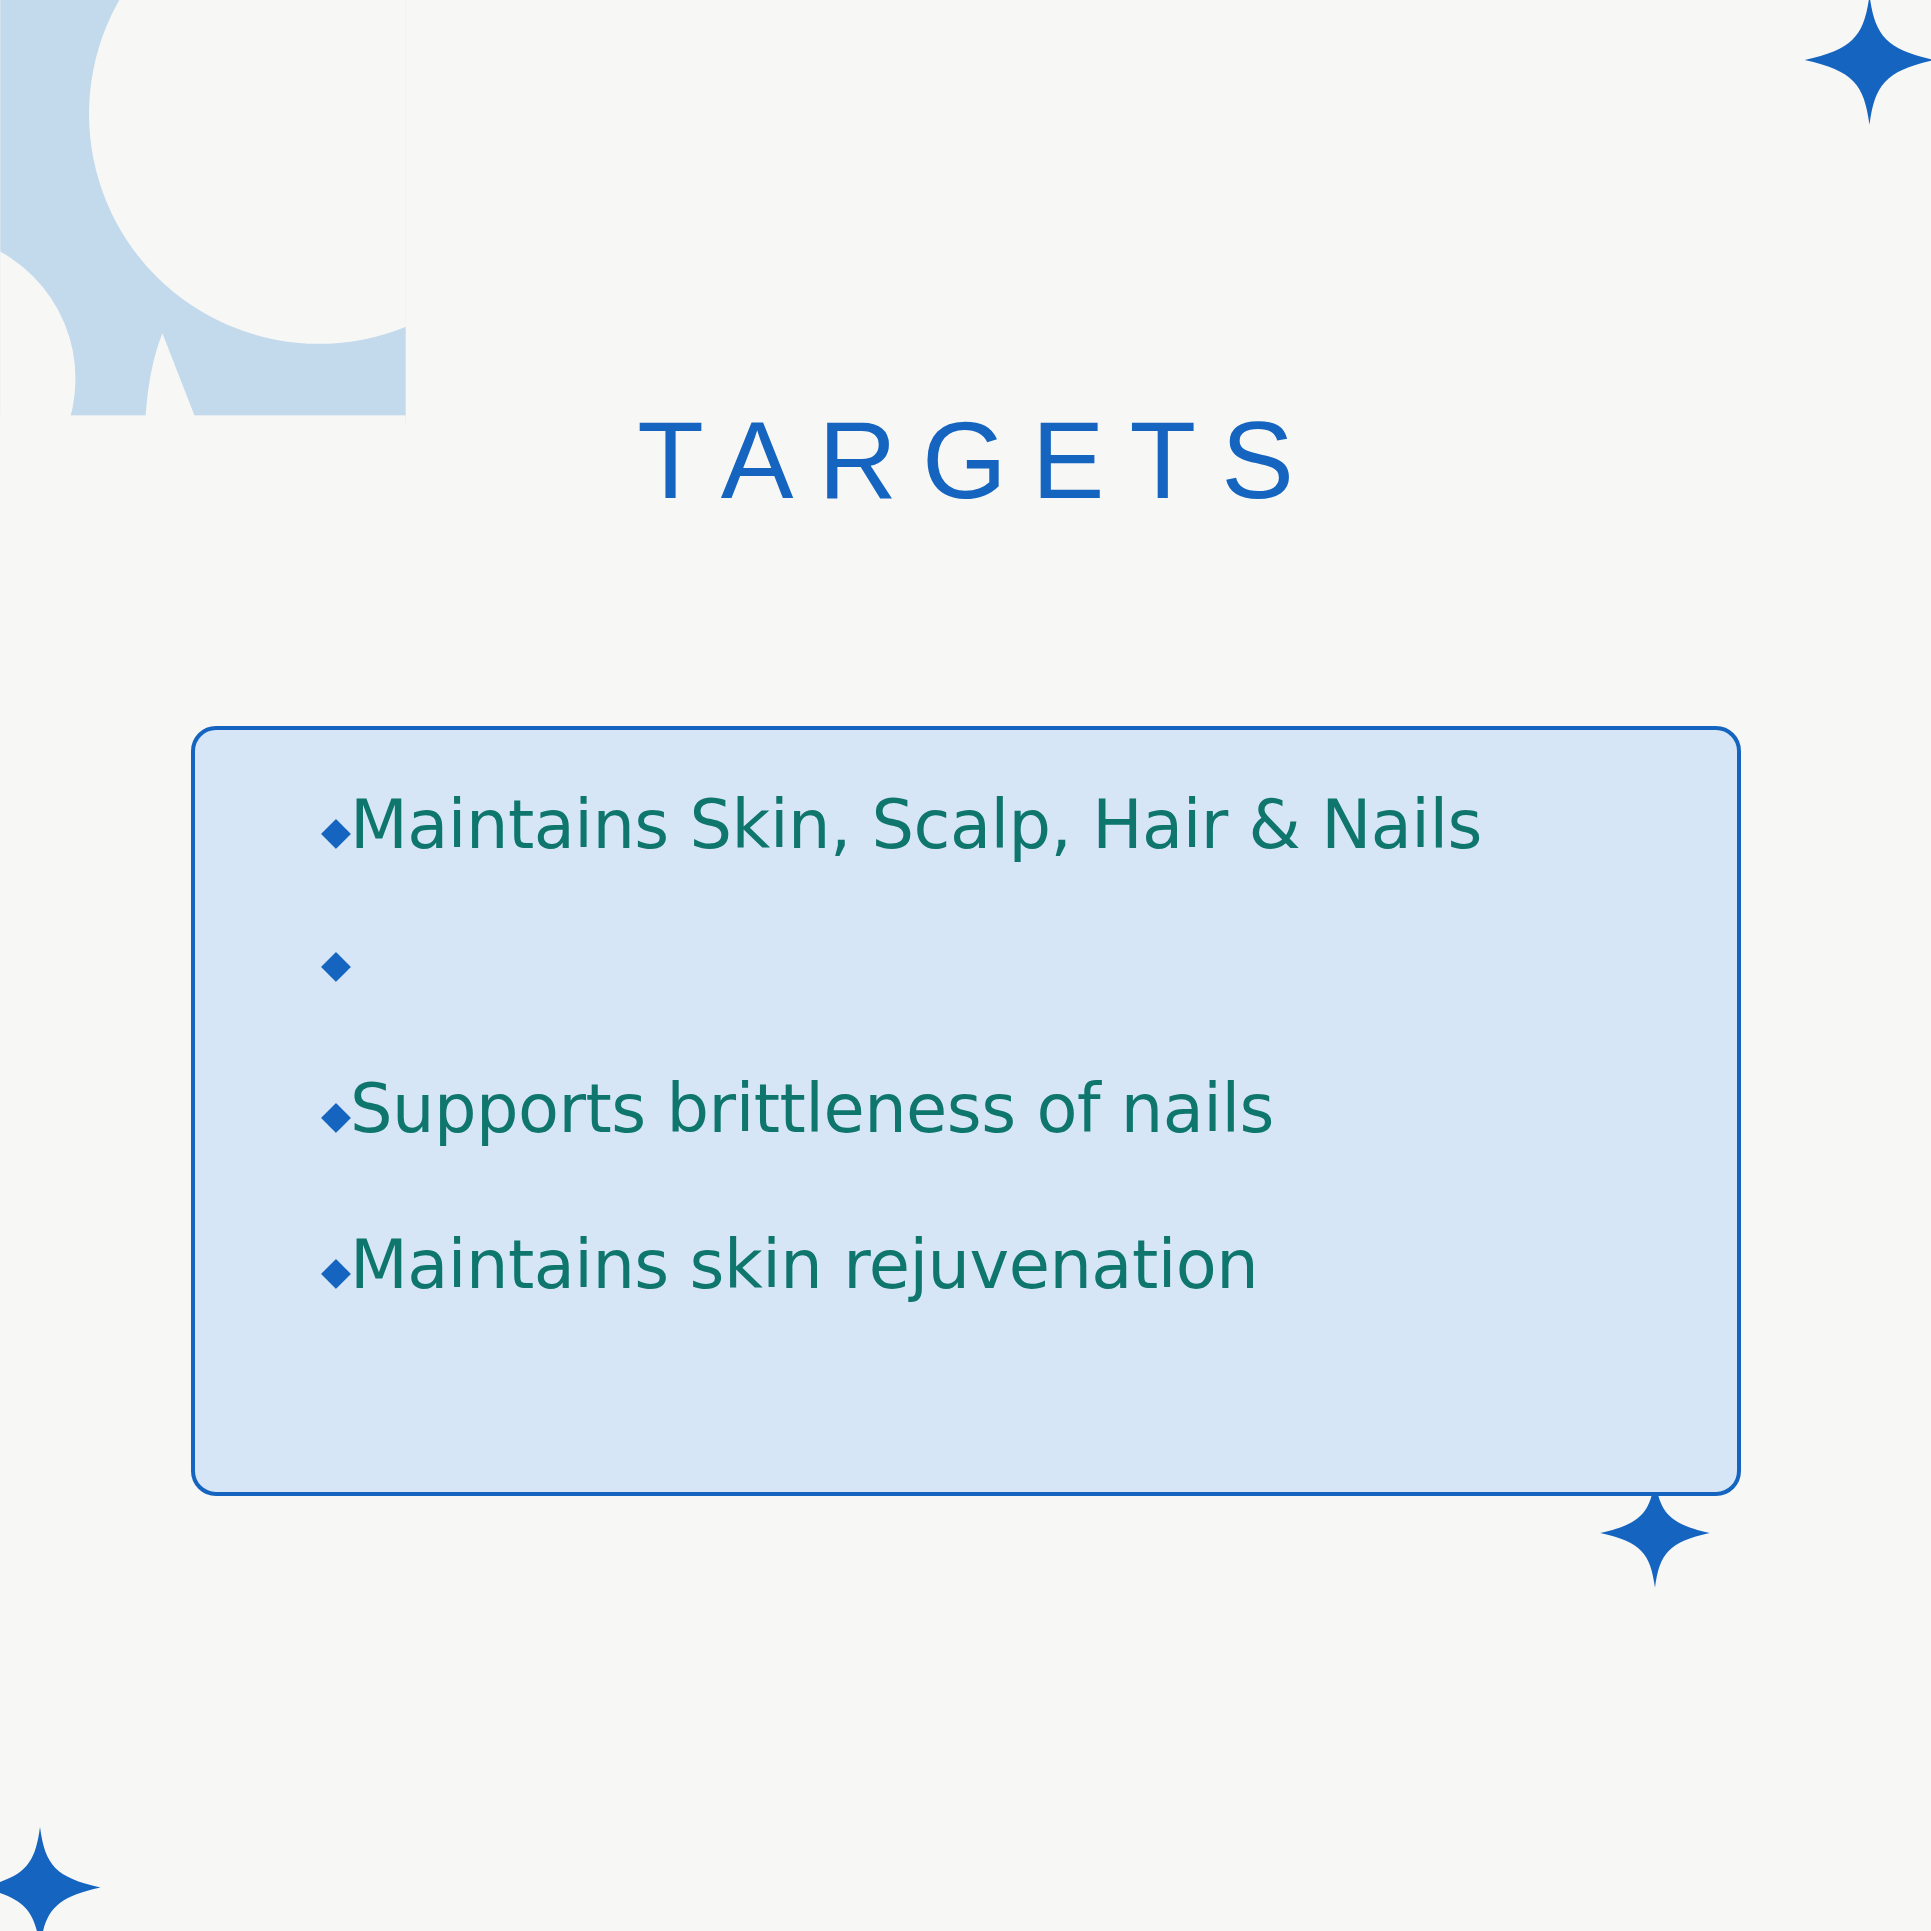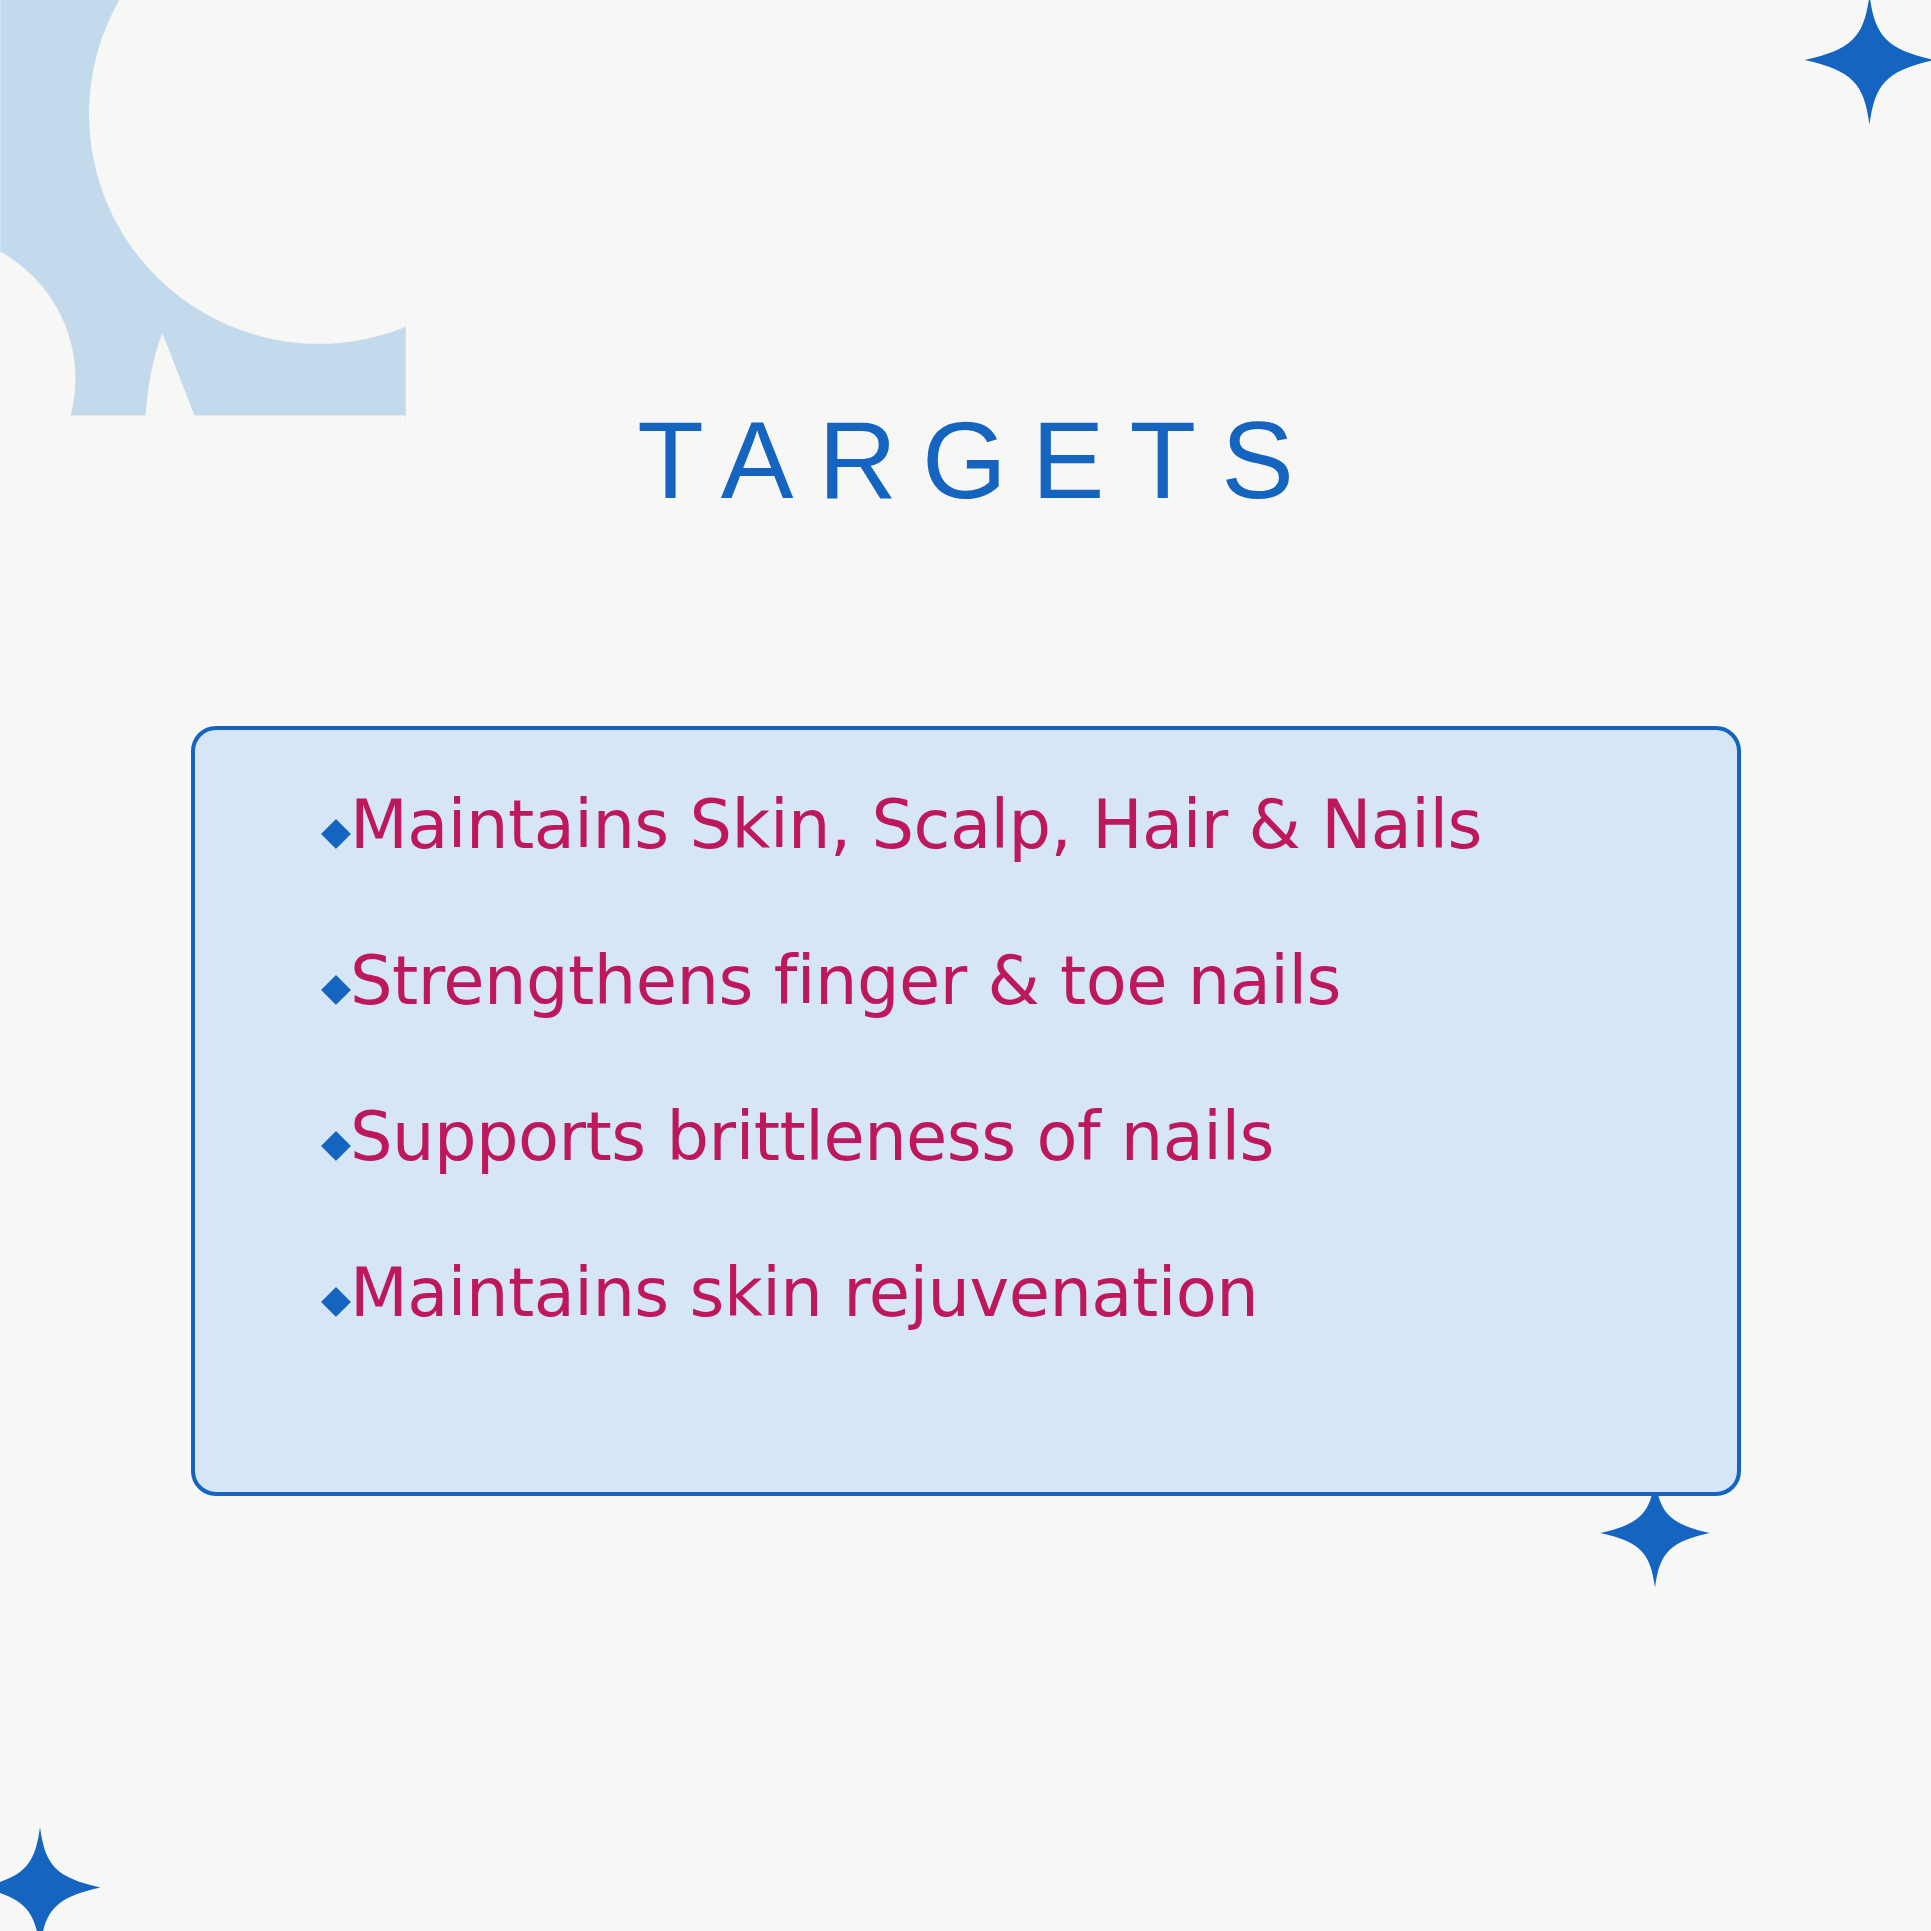--- a/index.html
+++ b/index.html
@@ -115,21 +115,21 @@
     line-height: 1;
     position: relative;
     top: -3.9px;
   }
 
   .target-text {
     flex: 0 1 auto;
     font-family: "DejaVu Sans", sans-serif;
     font-size: 67px;
     font-weight: 400;
-    color: #be185d;
+    color: #0f766e;
     letter-spacing: -0.5px;
     white-space: nowrap;
   }
 </style>
 </head>
 <body>
 
 <div id="slide">
 
   <div class="blob-layer">
@@ -172,21 +172,20 @@
   <div id="targets-card">
     <ul id="targets-list">
 
       <li class="target-item">
         <span class="bullet-diamond">◆</span>
         <span class="target-text">Maintains Skin, Scalp, Hair &amp; Nails</span>
       </li>
 
       <li class="target-item">
         <span class="bullet-diamond">◆</span>
-        <span class="target-text">Strengthens finger &amp; toe nails</span>
       </li>
 
       <li class="target-item">
         <span class="bullet-diamond">◆</span>
         <span class="target-text">Supports brittleness of nails</span>
       </li>
 
       <li class="target-item">
         <span class="bullet-diamond">◆</span>
         <span class="target-text">Maintains skin rejuvenation</span>

